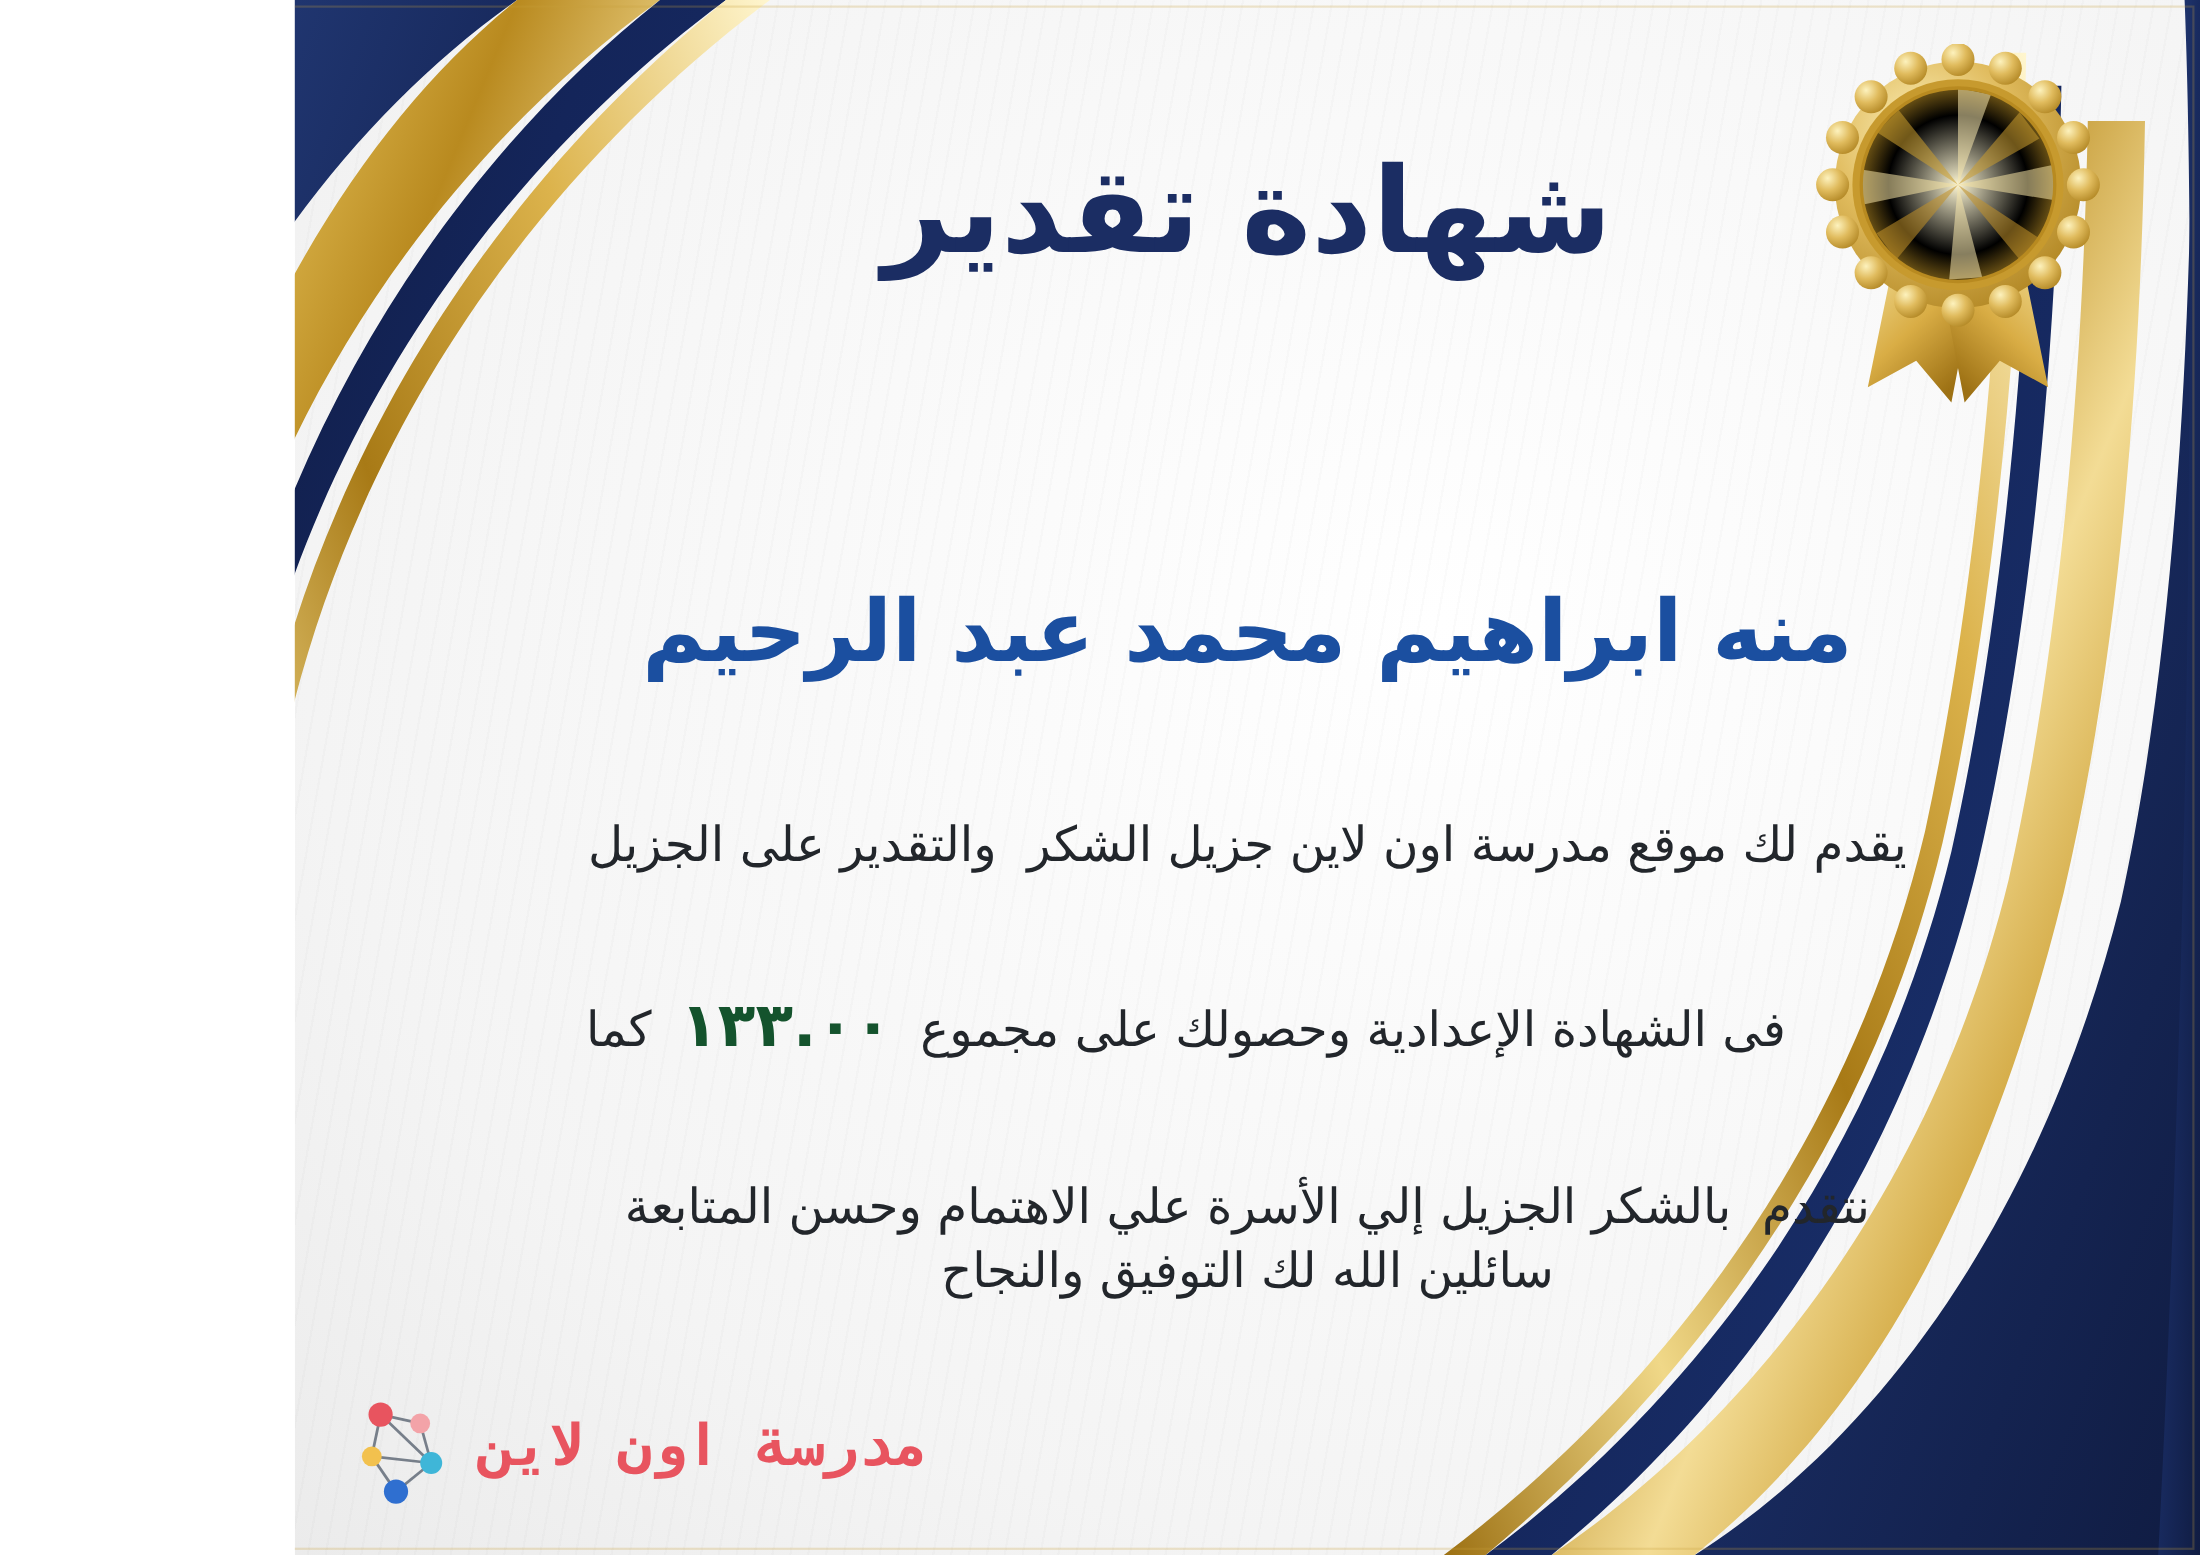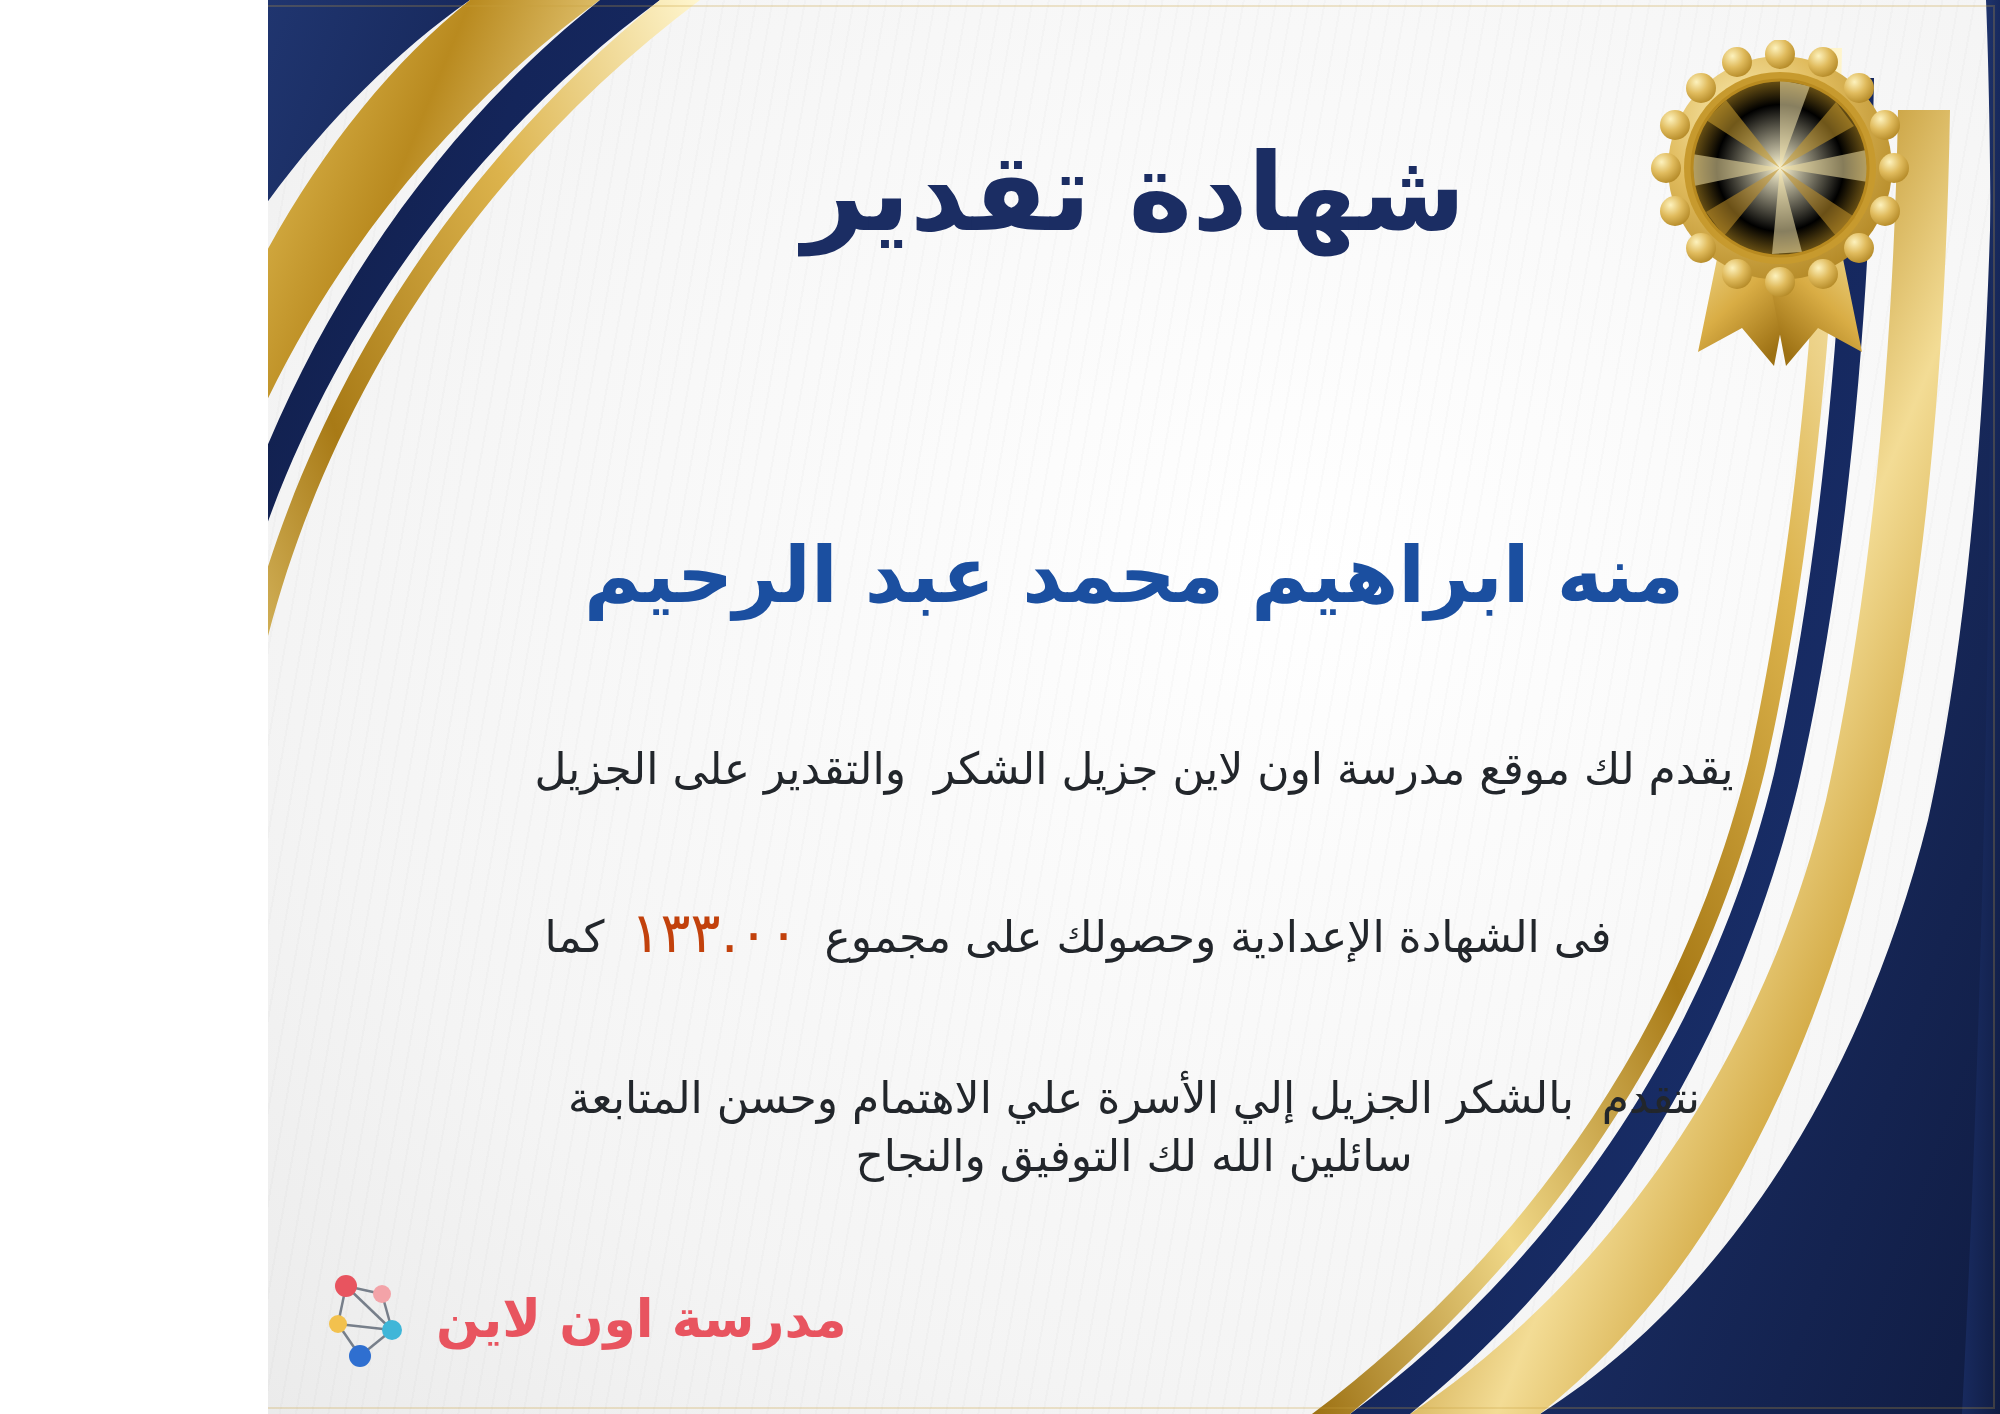--- a/index.html
+++ b/index.html
@@ -88,22 +88,22 @@
     color: #22262b;
   }
   .body-line {
     font-size: 44px;
     line-height: 1.75;
     font-weight: 500;
     white-space: pre-wrap;
   }
   .score {
     font-size: 56px;
-    font-weight: 400;
-    color: #c2410c;
+    font-weight: 700;
+    color: #14532d;
     padding: 0 26px;
     letter-spacing: 2px;
   }
 
   .closing-line {
     position: absolute;
     top: 1130px;
     left: 0;
     right: 0;
     text-align: center;
@@ -131,20 +131,21 @@
     align-items: center;
     gap: 18px;
     direction: rtl;
     z-index: 7;
   }
   .brand-text {
     display: flex;
     flex-direction: column;
     align-items: flex-end;
     line-height: 1;
+    font-family: Liberation Mono, monospace;
   }
   .brand-ar {
     font-size: 52px;
     font-weight: 700;
     color: #e8545f;
     direction: rtl;
     letter-spacing: -1px;
   }
   .brand-url {
     font-size: 44px;

